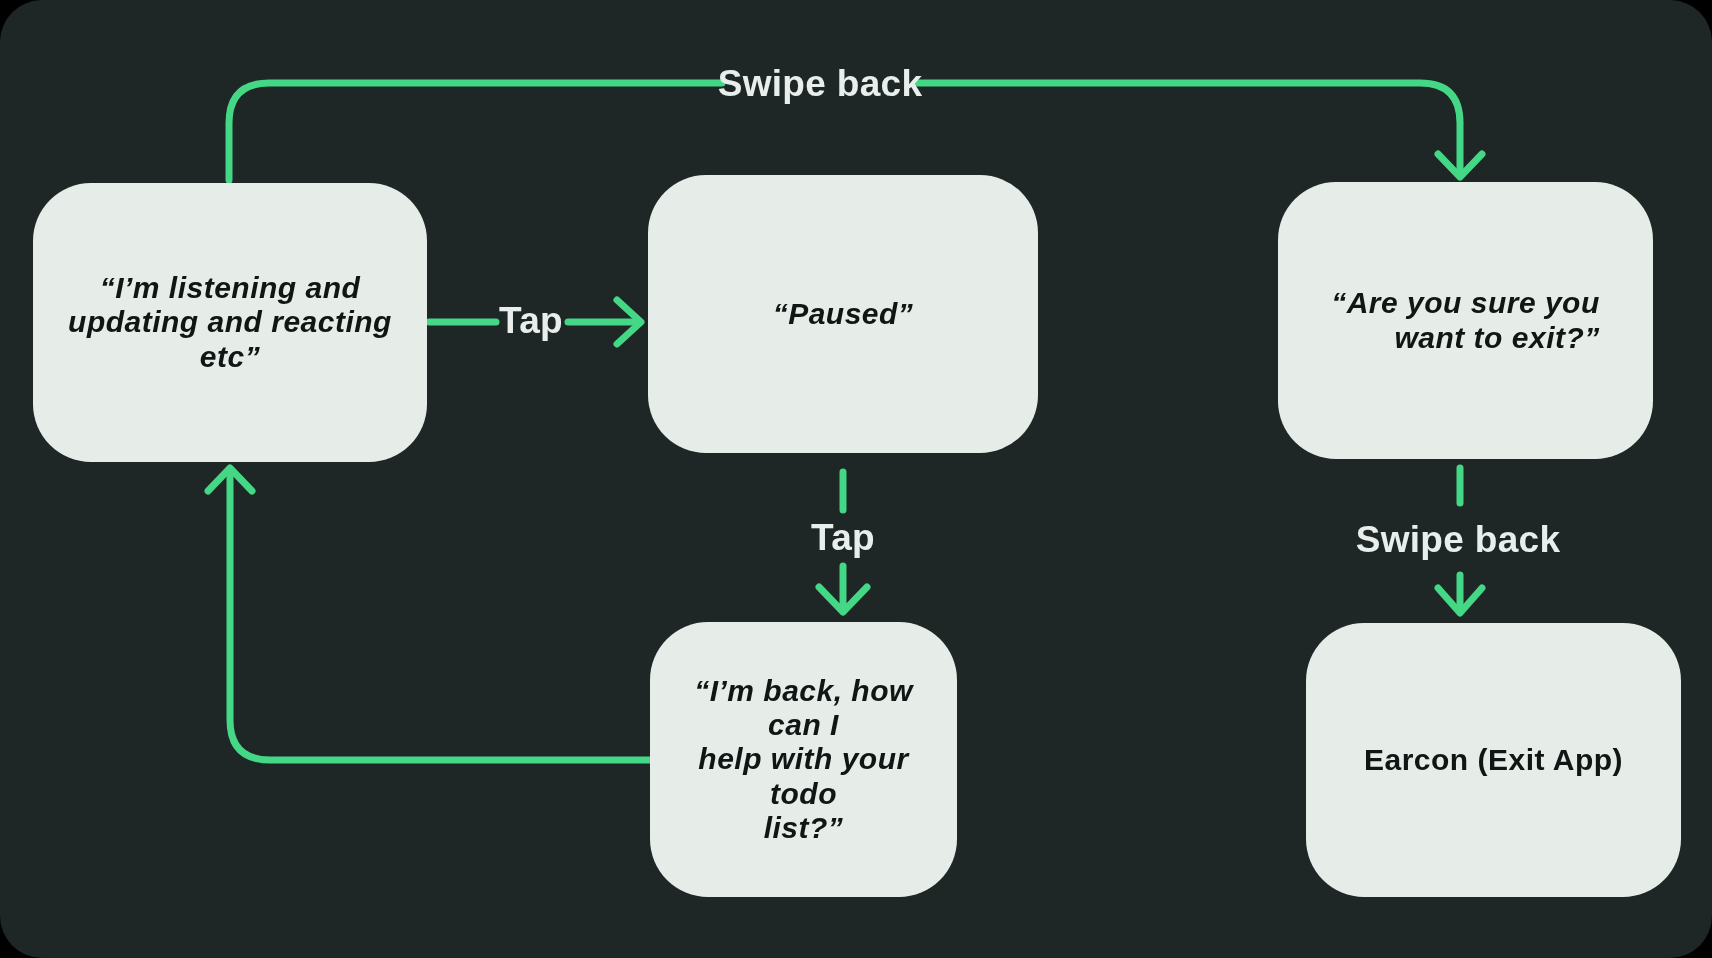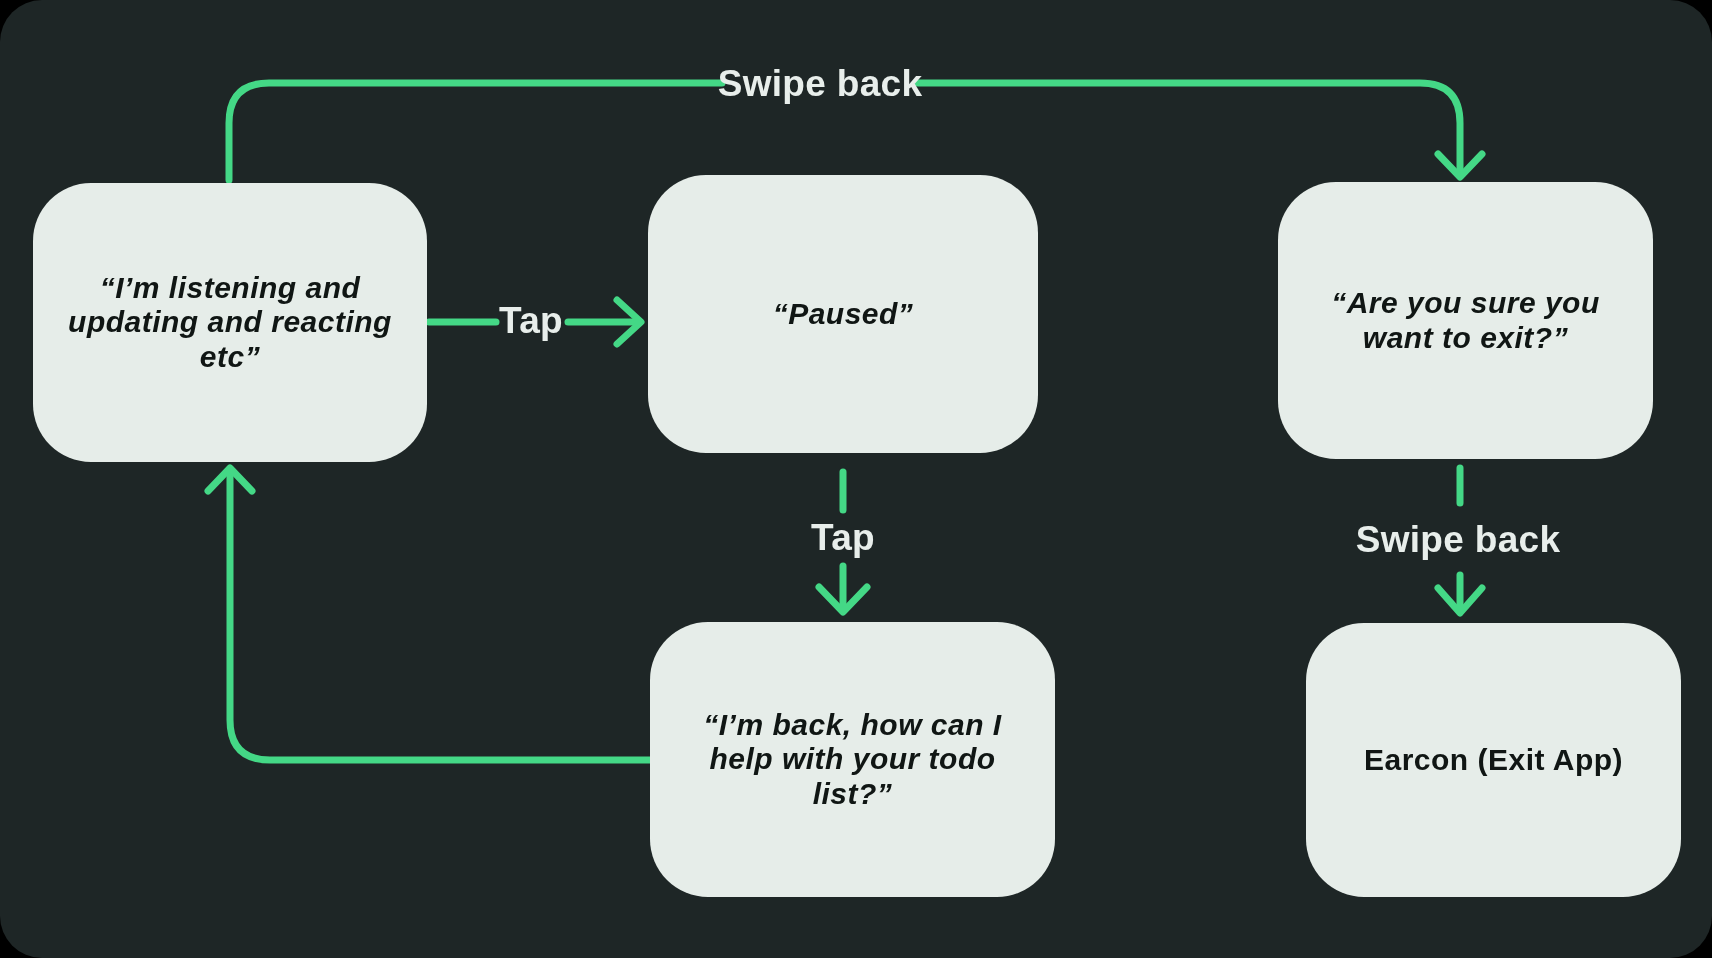--- a/index.html
+++ b/index.html
@@ -53,22 +53,22 @@
     transform: translate(-50%, -50%);
     color: var(--label-text);
     font-size: 37px;
     font-weight: bold;
     white-space: nowrap;
     letter-spacing: 0.3px;
   }
   
   #node-listening   { left: 33px;   top: 183px; width: 394px; height: 279px; }
   #node-paused      { left: 648px;  top: 175px; width: 390px; height: 278px; }
-  #node-exit-confirm{ left: 1278px; top: 182px; width: 375px; height: 277px; }
-  #node-back-again  { left: 650px;  top: 622px; width: 405px; height: 275px; }
+  #node-exit-confirm{ left: 1278px; top: 182px; width: 375px; height: 277px; text-align: right; }
+  #node-back-again  { left: 650px;  top: 622px; width: 307px; height: 275px; }
   #node-earcon      { left: 1278px; top: 623px; width: 375px; height: 274px; }
   
   #label-swipe-back-top   { left: 820px;  top: 84px;  }
   #label-tap-horizontal   { left: 531px;  top: 321px; }
   #label-tap-vertical     { left: 843px;  top: 538px; }
   #label-swipe-back-right { left: 1458px; top: 540px; }
 </style>
 </head>
 <body>
 

